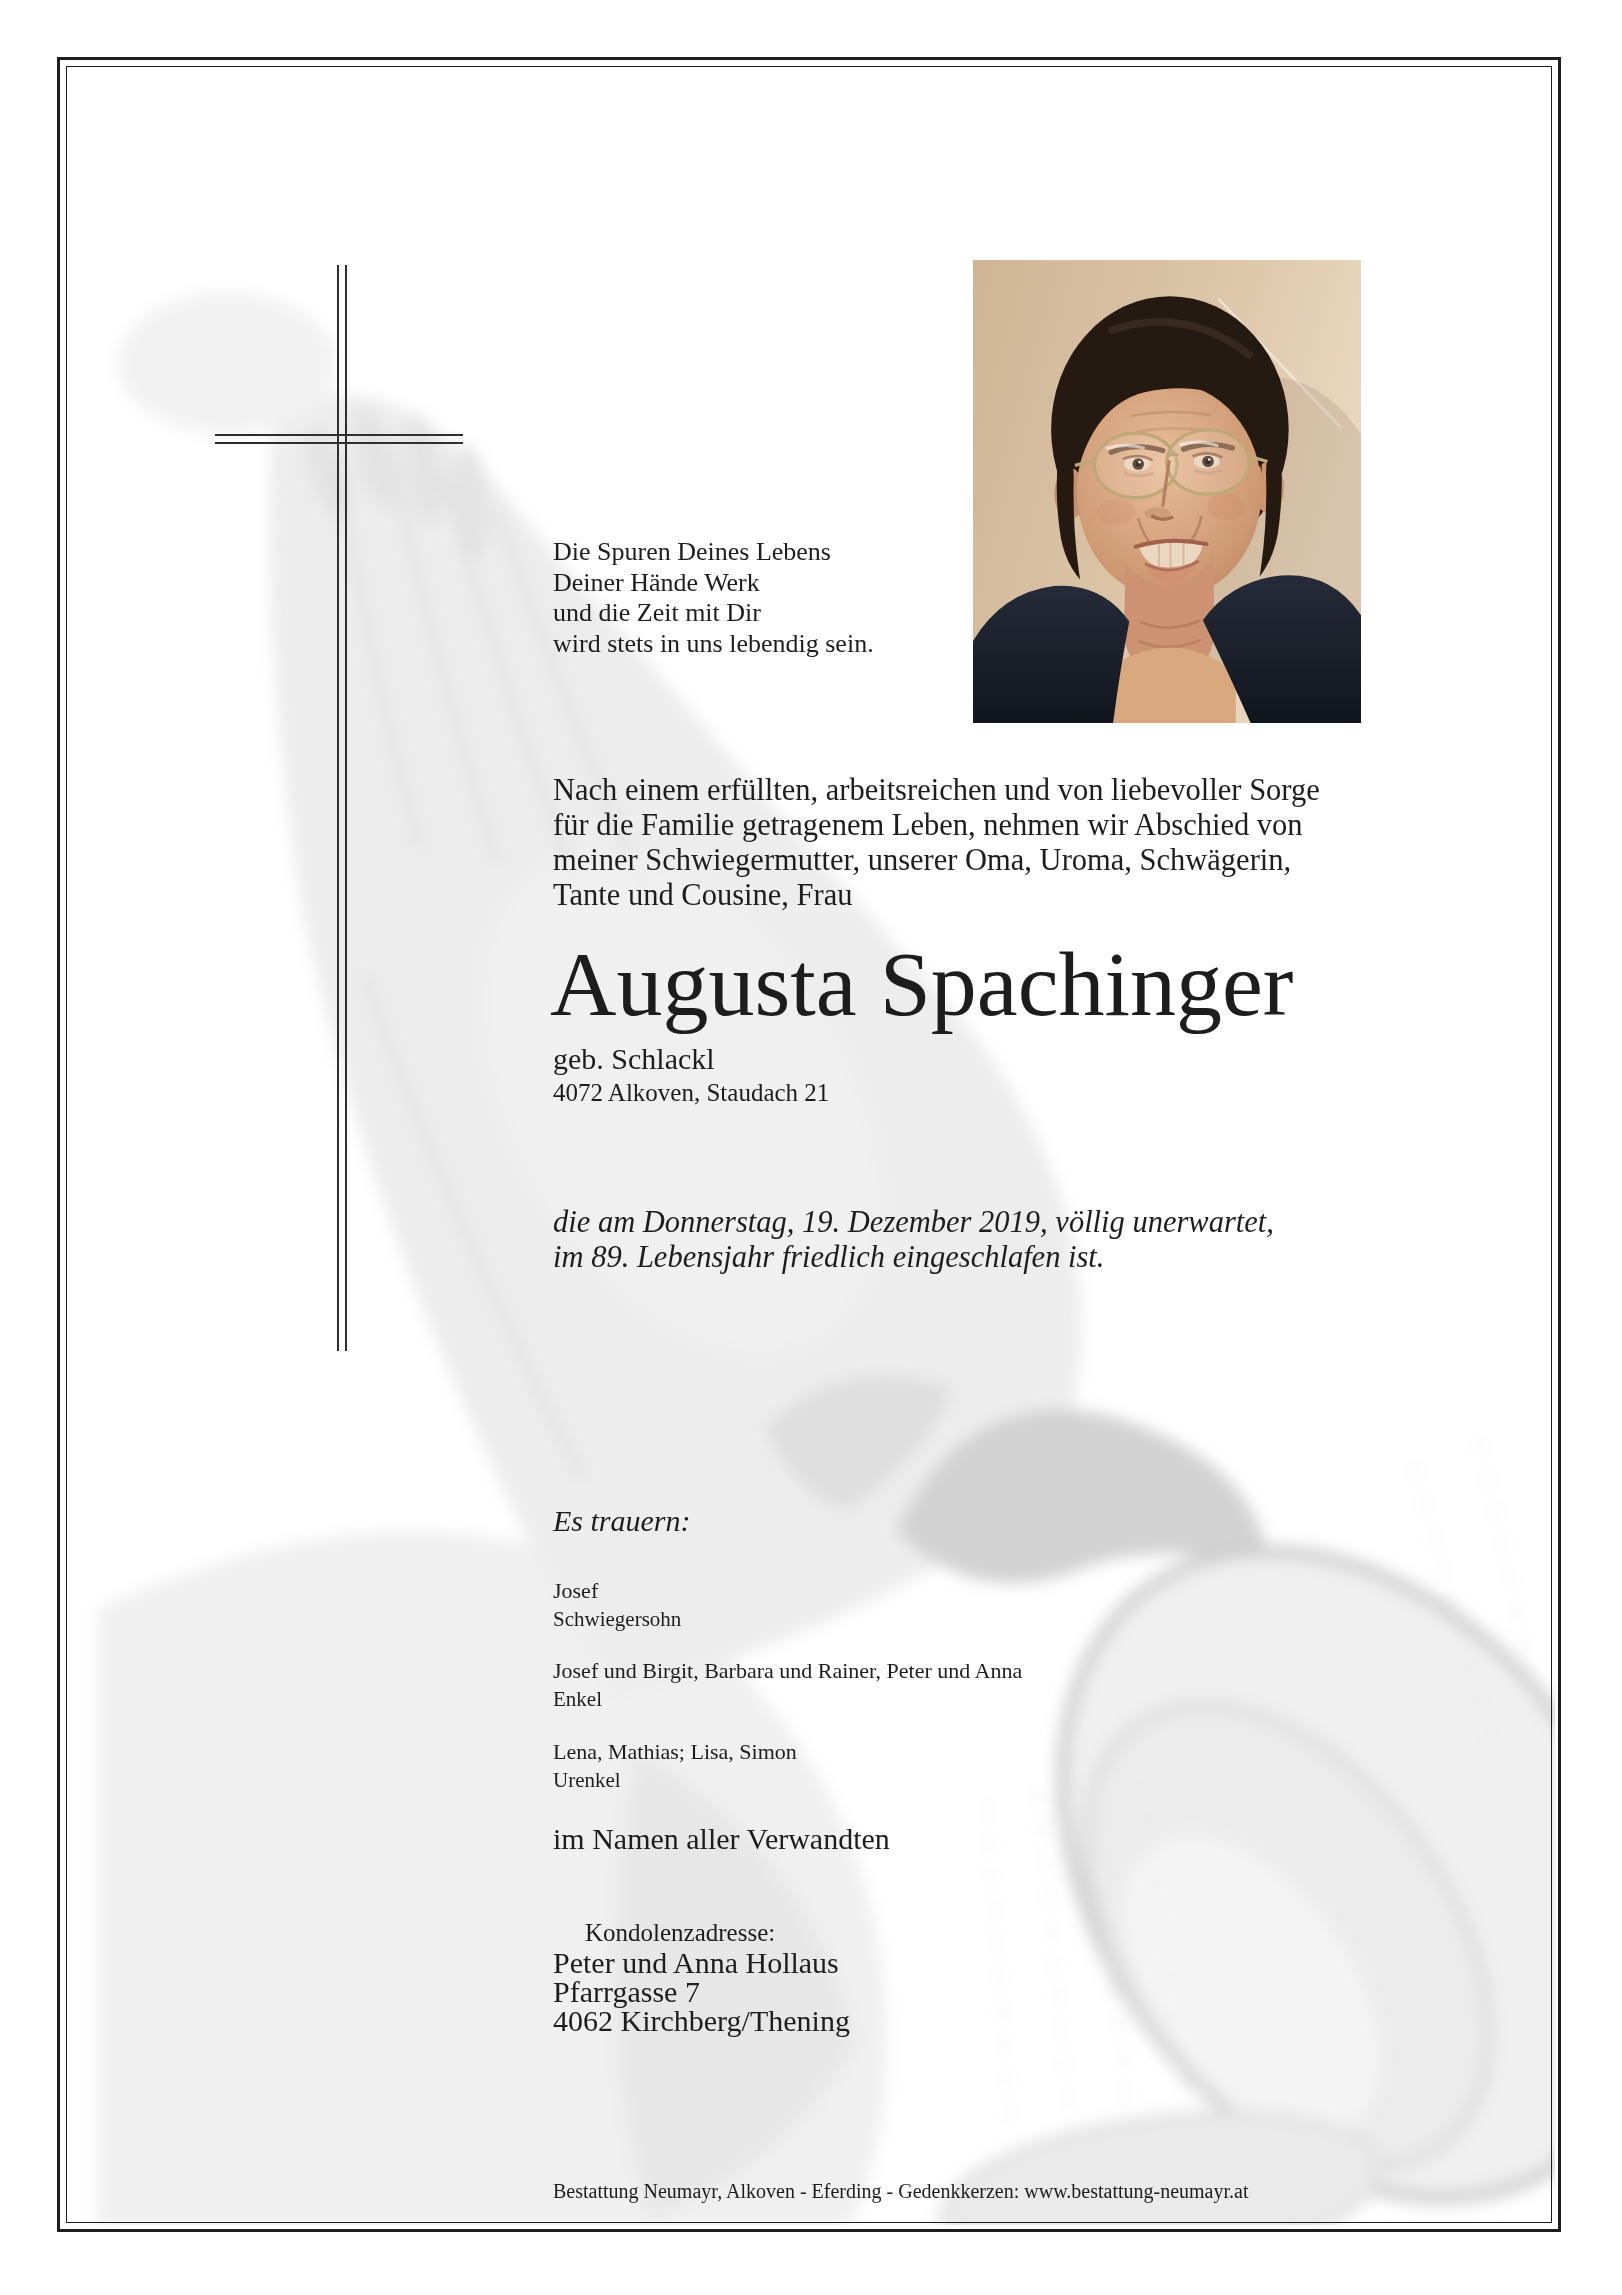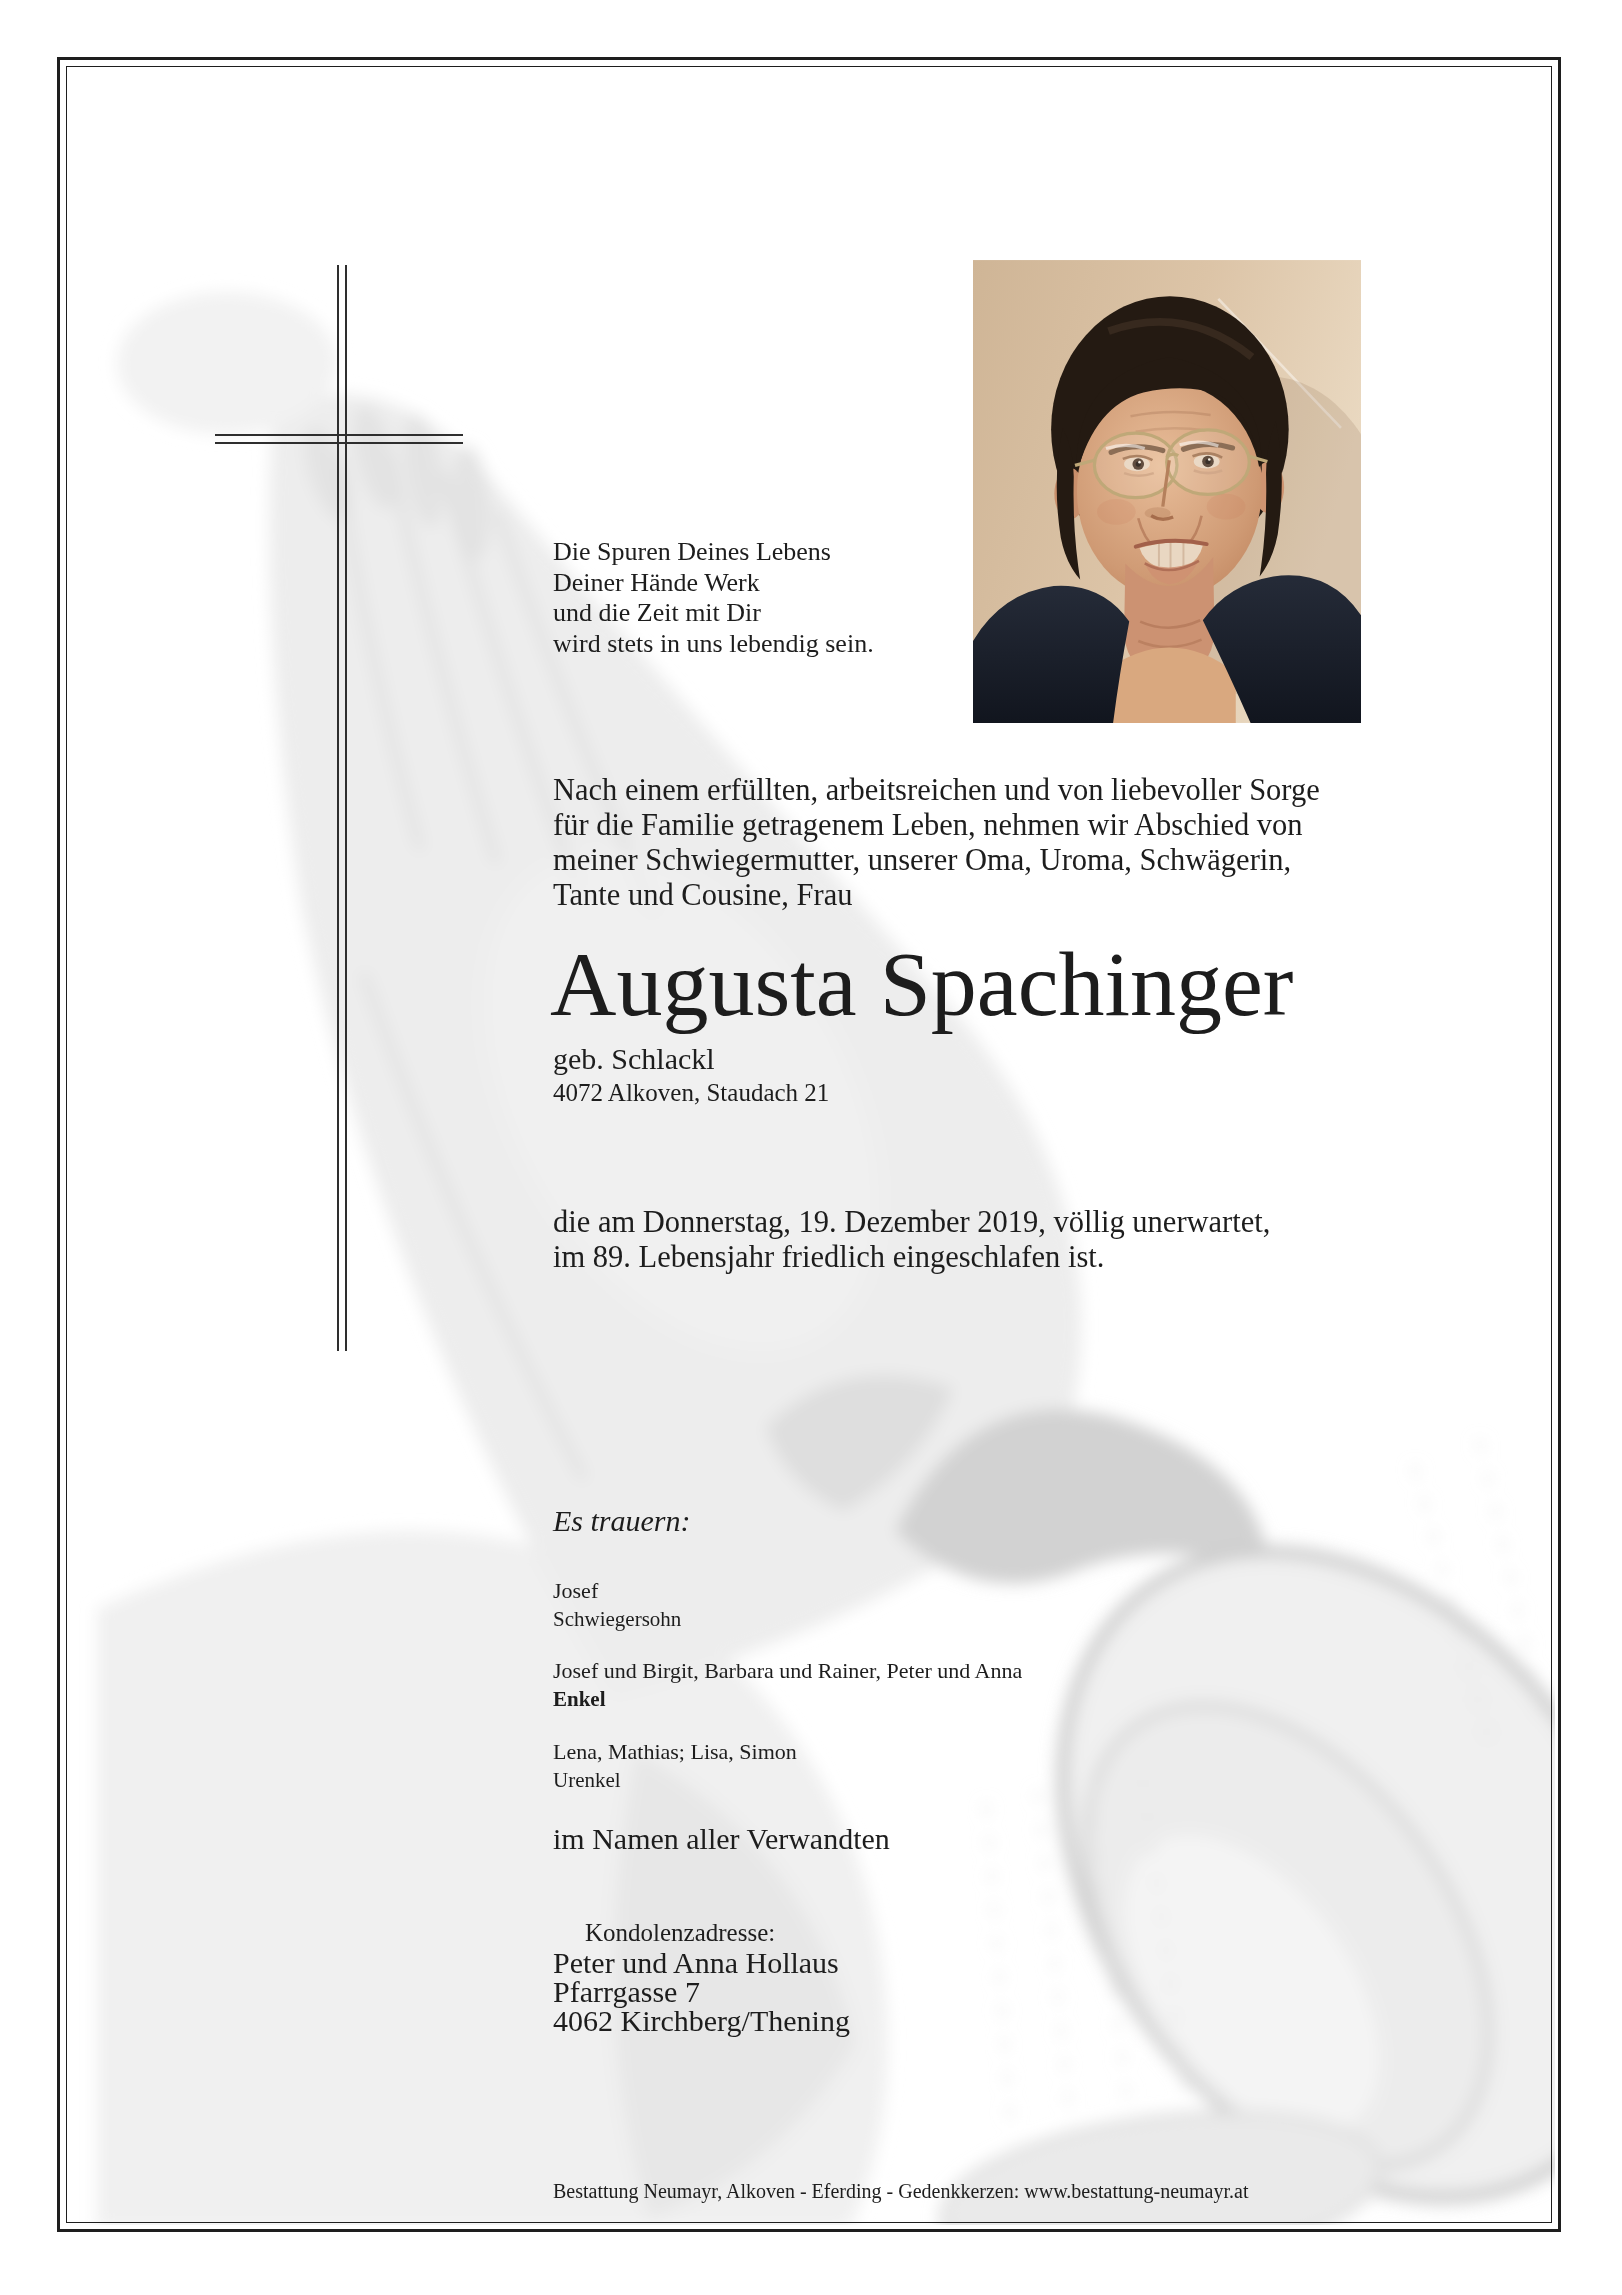--- a/index.html
+++ b/index.html
@@ -23,27 +23,27 @@
   .ch2 { left:215px; top:442px; width:248px; height:1.9px; }
 
   .wm    { left:0; top:0; }
   .photo { left:973px; top:260px; }
 
   #poem    { left:553px; top:537px;  font-size:26px; line-height:30.5px; }
   #intro   { left:553px; top:773px; font-size:30.5px; line-height:35px; }
   #name    { left:550px; top:938px; font-size:92px; line-height:92px; white-space:nowrap; }
   #birth   { left:553px; top:1043px; font-size:30px; line-height:32px; }
   #addr    { left:553px; top:1079px; font-size:25px; line-height:27px; }
-  #death   { left:553px; top:1205px; font-size:30.5px; line-height:35px; }
+  #death   { left:553px; top:1205px; font-size:30.5px; line-height:35px;font-style:italic; }
   #funeral { left:553px; top:1305px; font-size:30.5px; line-height:35px; }
   #mhead   { left:553px; top:1504px; font-size:30px; font-style:italic; }
   .mnames  { left:553px; font-size:22px; line-height:34px; }
   .mrel    { left:553px; font-size:21px; line-height:23.4px; }
   #m1n { top:1574px; } #m1r { top:1608px; }
-  #m2n { top:1654px;text-align:right; } #m2r { top:1688px;font-weight:bold; }
+  #m2n { top:1654px;text-align:right; } #m2r { top:1688px; }
   #m3n { top:1735px; } #m3r { top:1769px; }
   #closing { left:553px; top:1822px; font-size:30px; }
   #chead   { left:585px; top:1918px; font-size:25px; line-height:29px; }
   #clines  { left:553px; top:1948px; font-size:30px; line-height:29px; }
   #footer  { left:553px; top:2180px; font-size:20px; }
 </style>
 </head>
 <body>
 
 <div class="page">

